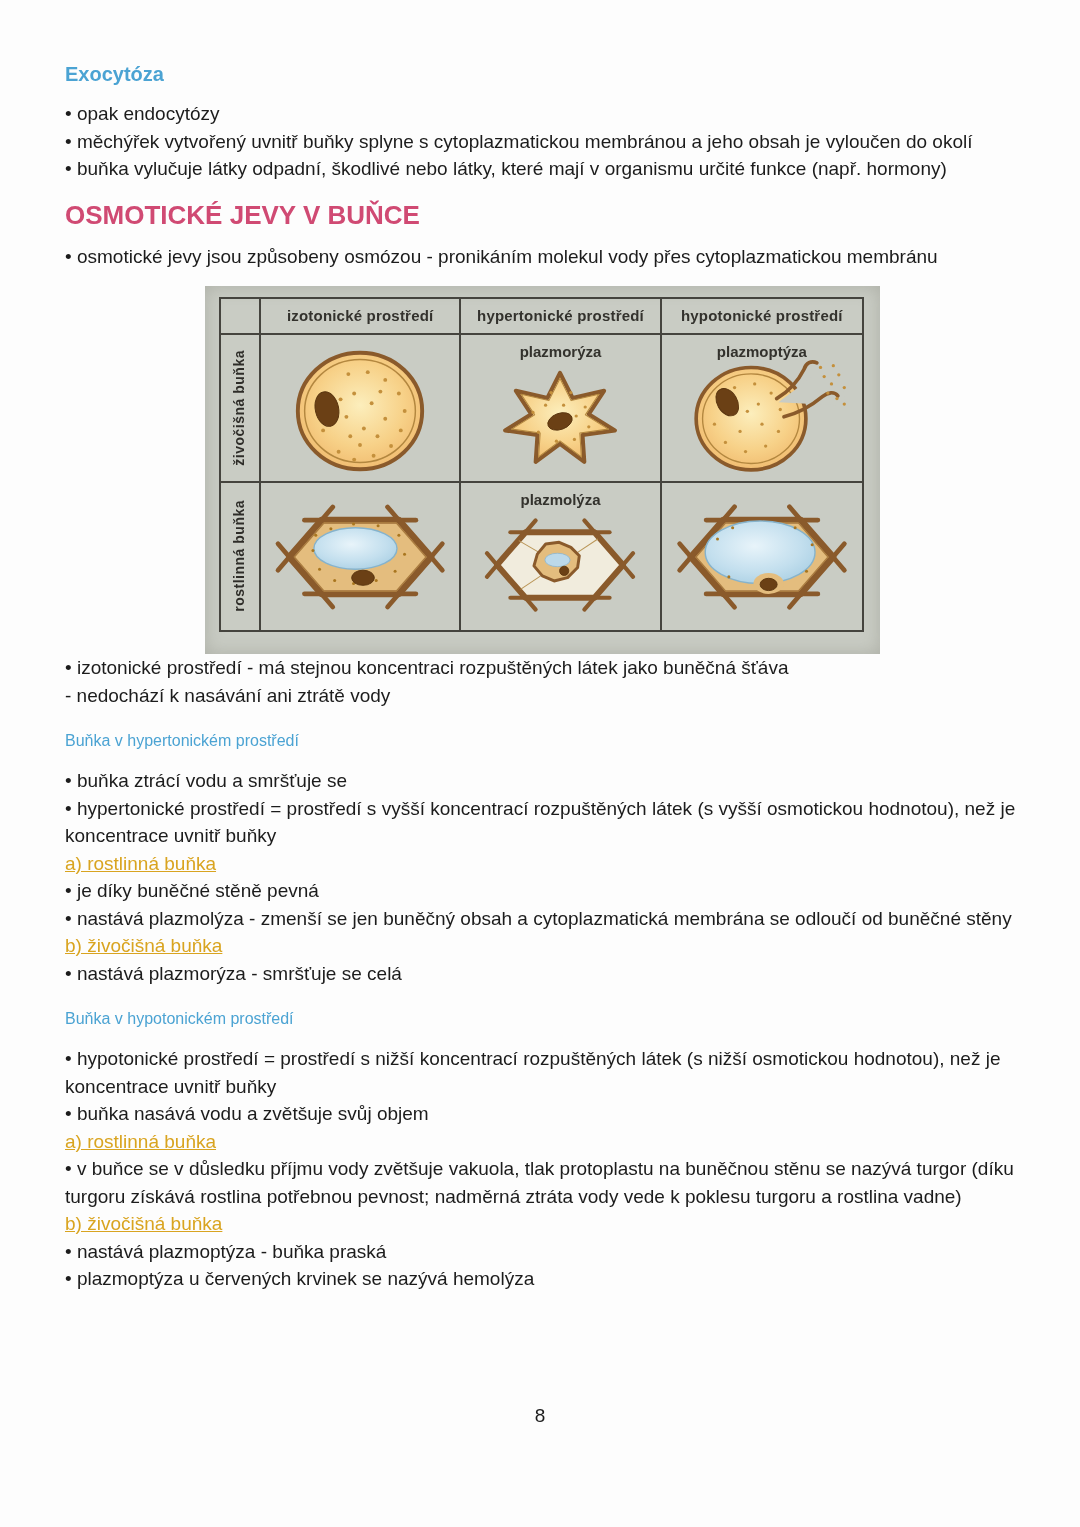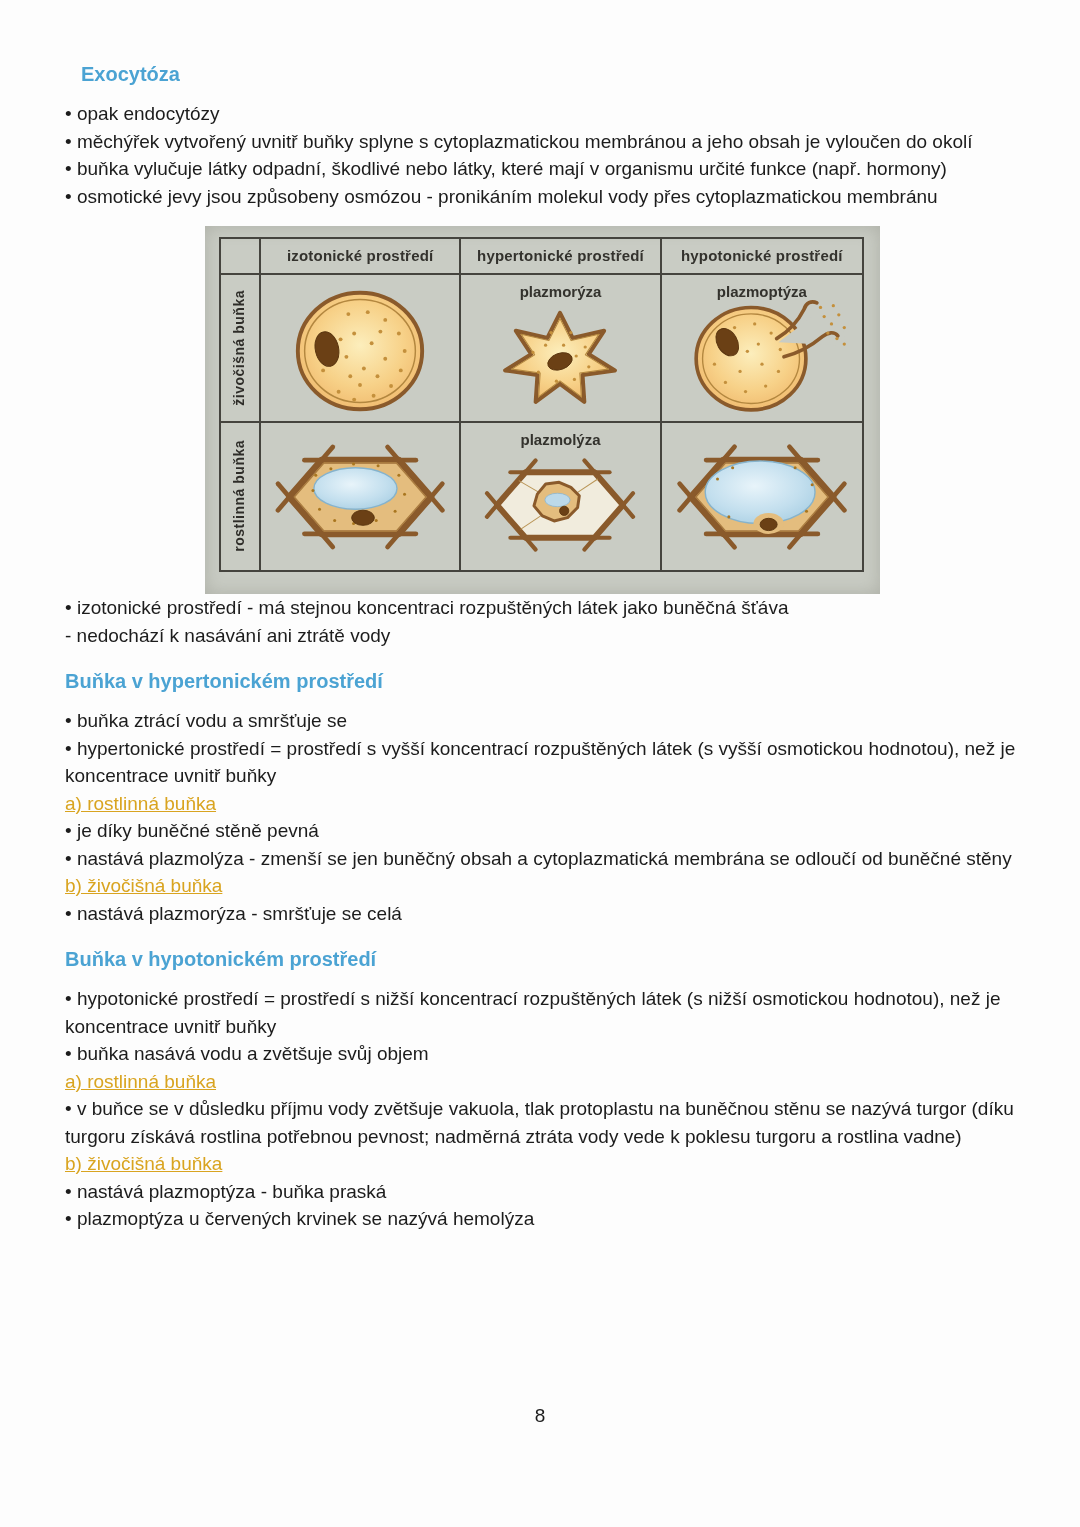--- a/index.html
+++ b/index.html
@@ -1,22 +1,22 @@
 <!DOCTYPE html>
 <html><head>
 <meta charset="utf-8">
 <style>
   html,body{margin:0;padding:0;background:#ffffff;}
   #page{
     position:relative;width:1080px;height:1527px;background:#fdfdfd;overflow:hidden;
     font-family:"Liberation Sans",sans-serif;color:#1c1c1c;
   }
   .content{padding:62px 60px 0 65px;width:955px;font-size:19px;line-height:27.5px;}
-  h3.blue{color:#4ba3d3;font-size:20px;line-height:24px;font-weight:bold;margin:0 0 14px 16px;}
-  h3.blue2{color:#4ba3d3;font-size:20px;line-height:24px;font-weight:bold;margin:20px 0 14px 0;}
+  h3.blue{color:#4ba3d3;font-size:20px;line-height:24px;font-weight:bold;margin:0 0 14px 0;}
+  h3.blue2{color:#4ba3d3;font-size:16px;line-height:24px;font-weight:normal;margin:20px 0 14px 0;}
   h2.pink{color:#d04a73;font-size:26px;line-height:32px;font-weight:bold;margin:16px 0 12px 0;}
   p.line{margin:0;}
   p.bullet::before{content:"\2022\00a0";}
   .gold{color:#d9a420;text-decoration:underline;margin:14px 0 0 0;}
   .grp{margin:0 0 0 0;}
   .mt12{margin-top:0;}
   b{font-weight:normal;}
   
   .photo{
     margin:16px 0 0 140px;width:675px;height:368px;background:#c9ccc4;
@@ -50,20 +50,21 @@
 <div id="page">
   <div class="content">
 
     <h3 class="blue">Exocytóza</h3>
     <div class="grp">
       <p class="line bullet"><span>opak endocytózy</span></p>
       <p class="line bullet"><span>měchýřek vytvořený uvnitř buňky splyne s cytoplazmatickou membránou a jeho obsah je vyloučen do okolí</span></p>
       <p class="line bullet"><span>buňka vylučuje látky odpadní, škodlivé nebo látky, které mají v organismu určité funkce (např. hormony)</span></p>
     </div>
 
+    <h2 class="pink">OSMOTICKÉ JEVY V BUŇCE</h2>
     <p class="line bullet"><span>osmotické jevy jsou způsobeny </span><b>osmózou</b><span> - pronikáním molekul vody přes cytoplazmatickou membránu</span></p>
 
     <div class="photo">
       <svg width="0" height="0" style="position:absolute">
         <defs>
           <radialGradient id="ga" cx="50%" cy="45%" r="65%">
             <stop offset="0%" stop-color="#fceebc"></stop>
               <stop offset="55%" stop-color="#f7d188"></stop>
               <stop offset="100%" stop-color="#eeb265"></stop>
           </radialGradient>

